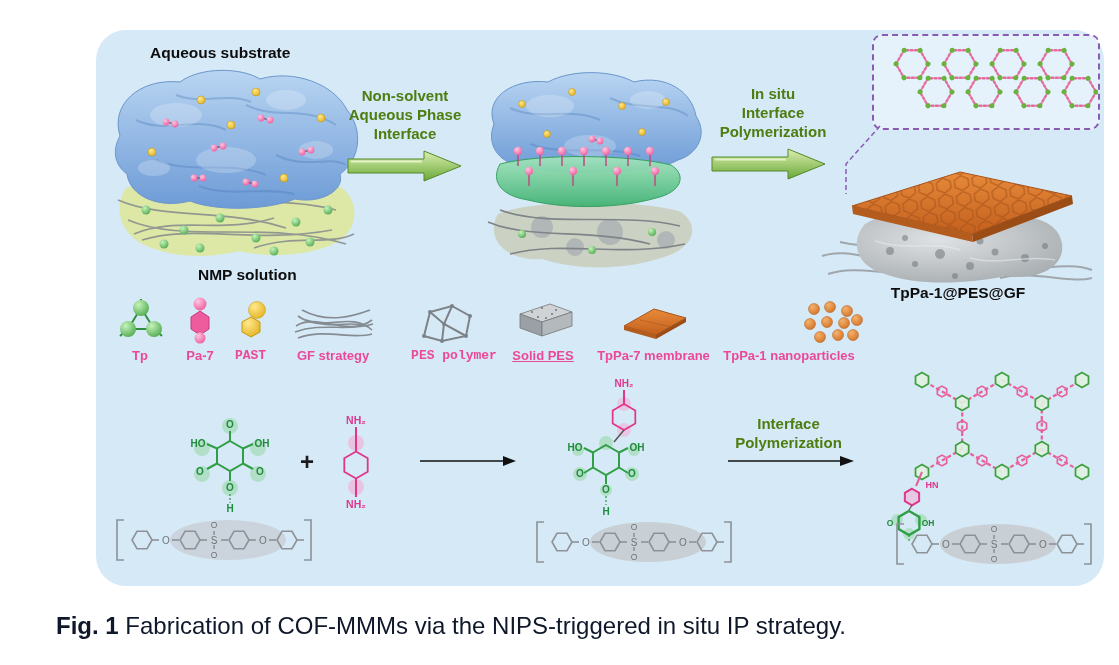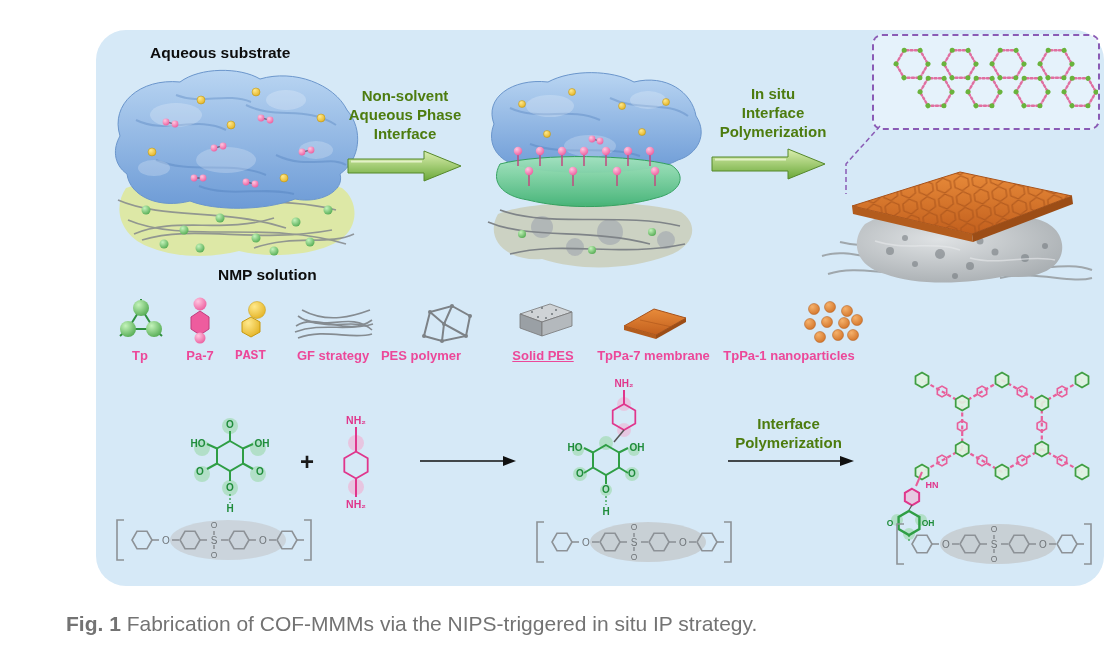--- a/index.html
+++ b/index.html
@@ -6,21 +6,21 @@
   .page{position:relative;width:1119px;height:665px;background:#fff;overflow:hidden;}
   .panel{position:absolute;left:96px;top:30px;width:1008px;height:556px;background:#d6e9f7;border-radius:30px;}
   .abs{position:absolute;}
   svg.abs{overflow:visible;}
   .lbl{position:absolute;font-weight:bold;color:#0d0d0d;font-size:15.5px;white-space:nowrap;}
   .arrow-label{position:absolute;font-weight:bold;color:#4d7c0f;font-size:15px;line-height:19px;text-align:center;}
   .arrow-label span{display:block;}
   .legend-label{position:absolute;font-weight:bold;color:#ec4899;font-size:13px;text-align:center;white-space:nowrap;}
   .plus{position:absolute;font-size:24px;font-weight:bold;color:#1a1a1a;}
   .inset-box{position:absolute;left:872px;top:34px;width:228px;height:96px;border:2px dashed #8a5bb5;border-radius:10px;background:rgba(248,252,255,0.45);box-sizing:border-box;}
-  .caption{position:absolute;left:66px;top:612px;width:1000px;font-size:21px;color:#737373;}
+  .caption{position:absolute;left:56px;top:612px;width:1000px;font-size:24px;color:#0f172a;}
   .caption .fig-bold{font-weight:bold;}
   svg text{font-family:"Liberation Sans",sans-serif;}
 </style>
 </head>
 <body>
 
 <div class="page">
 
   <svg width="0" height="0" class="abs" aria-hidden="true">
     <defs>
@@ -65,21 +65,21 @@
       </radialGradient>
       <pattern id="hexpat" width="18" height="16" patternUnits="userSpaceOnUse" patternTransform="rotate(-8)">
         <polygon points="9,1 16,5 16,12 9,16 2,12 2,5" fill="none" stroke="#a8521a" stroke-width="1.2" opacity="0.8"></polygon>
       </pattern>
     </defs>
   </svg>
 
   <div class="panel"></div>
 
   <div class="lbl" style="left:150px;top:44px;">Aqueous substrate</div>
-  <div class="lbl" style="left:198px;top:266px;margin-left:20px;">NMP solution</div>
+  <div class="lbl" style="left:198px;top:266px;">NMP solution</div>
 
   <svg class="abs" style="left:104px;top:58px;" width="265" height="205" viewBox="0 0 265 205">
     <path d="M22,130 C8,150 16,180 48,190 C75,201 112,199 135,193 C168,201 214,197 236,182 C256,168 254,142 238,130 C200,116 62,116 22,130 Z" fill="#dde8a6"></path>
     <g stroke="#85898d" stroke-width="1.7" fill="none" opacity="0.85">
       <path d="M14,142 C60,162 120,150 182,170"></path>
       <path d="M38,182 C90,166 152,186 228,172"></path>
       <path d="M24,162 C80,186 162,162 242,186"></path>
       <path d="M58,132 C100,152 172,136 232,152"></path>
       <path d="M30,176 C70,158 120,176 170,160"></path>
       <path d="M150,190 C190,176 225,188 250,176"></path>
@@ -290,20 +290,21 @@
     </g>
     <g stroke="#e8eaec" stroke-width="1.5" fill="none" opacity="0.6">
       <path d="M55,95 C85,105 115,95 140,104"></path>
       <path d="M150,112 C180,120 210,108 235,114"></path>
     </g>
     <polygon points="32,60 140,26 252,50 152,88" fill="url(#orangeTop)" stroke="#a8521a" stroke-width="1"></polygon>
     <polygon points="32,60 140,26 252,50 152,88" fill="url(#hexpat)"></polygon>
     <polygon points="152,88 252,50 253,58 153,96" fill="#9c4d16"></polygon>
     <polygon points="32,60 152,88 153,96 33,68" fill="#b35c1d"></polygon>
   </svg>
+  <div class="lbl" style="left:868px;top:284px;width:180px;text-align:center;">TpPa-1@PES@GF</div>
 
   <svg class="abs" style="left:114px;top:296px;" width="54" height="48" viewBox="0 0 54 48">
     <g stroke="#2f8f3f" stroke-width="2">
       <line x1="27" y1="12" x2="14" y2="33"></line>
         <line x1="27" y1="12" x2="40" y2="33"></line>
         <line x1="14" y1="33" x2="40" y2="33"></line>
       <line x1="27" y1="12" x2="27" y2="3"></line>
         <line x1="14" y1="33" x2="6" y2="40"></line>
         <line x1="40" y1="33" x2="48" y2="40"></line>
     </g>
@@ -347,21 +348,21 @@
     <g fill="#7d8287">
       <circle cx="14" cy="40" r="2"></circle>
         <circle cx="20" cy="16" r="2"></circle>
         <circle cx="42" cy="10" r="2"></circle>
       <circle cx="60" cy="20" r="2"></circle>
         <circle cx="56" cy="40" r="2"></circle>
         <circle cx="32" cy="45" r="2"></circle>
         <circle cx="34" cy="28" r="2"></circle>
     </g>
   </svg>
-  <div class="legend-label" style="left:371px;top:348px;width:100px;">PES polymer</div>
+  <div class="legend-label" style="left:404px;top:348px;width:100px;font-family:Liberation Mono, monospace;">PES polymer</div>
 
   <svg class="abs" style="left:512px;top:296px;" width="66" height="48" viewBox="0 0 66 48">
     <polygon points="8,18 38,8 60,16 30,26" fill="#cfd3d6" stroke="#777" stroke-width="0.8"></polygon>
     <polygon points="8,18 30,26 30,40 8,32" fill="#9aa0a5" stroke="#777" stroke-width="0.8"></polygon>
     <polygon points="30,26 60,16 60,30 30,40" fill="#b4b9bd" stroke="#777" stroke-width="0.8"></polygon>
     <g fill="#6e7478">
       <circle cx="20" cy="16" r="1"></circle>
         <circle cx="30" cy="12" r="1"></circle>
         <circle cx="40" cy="18" r="1"></circle>
       <circle cx="26" cy="21" r="1"></circle>

